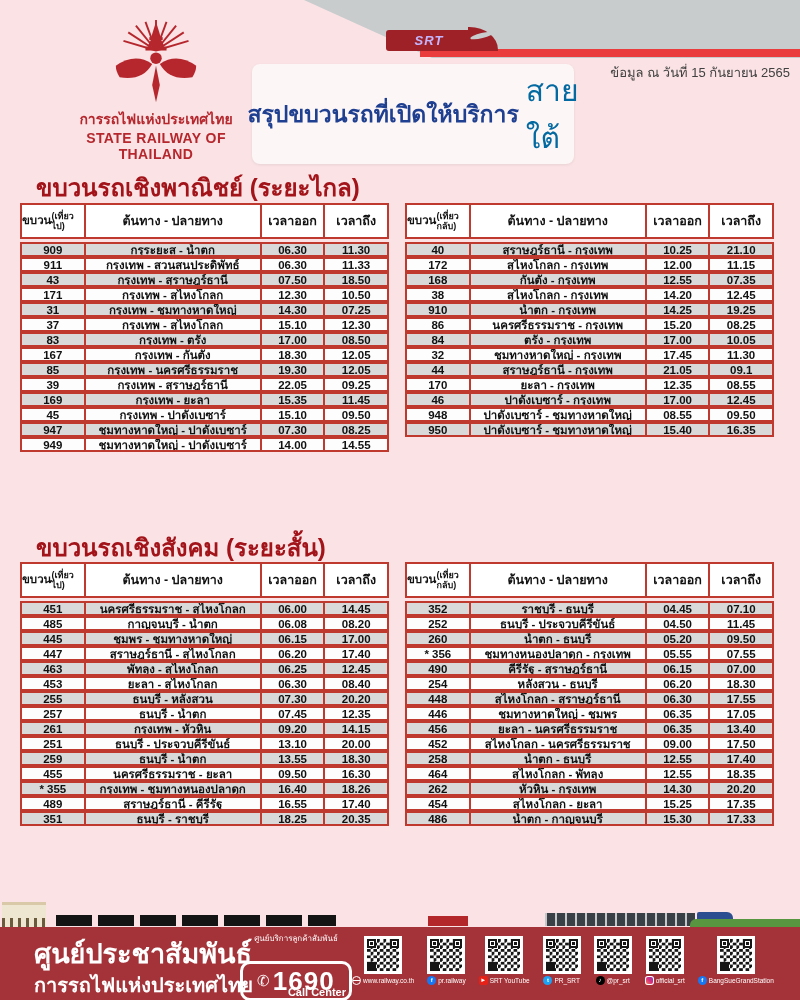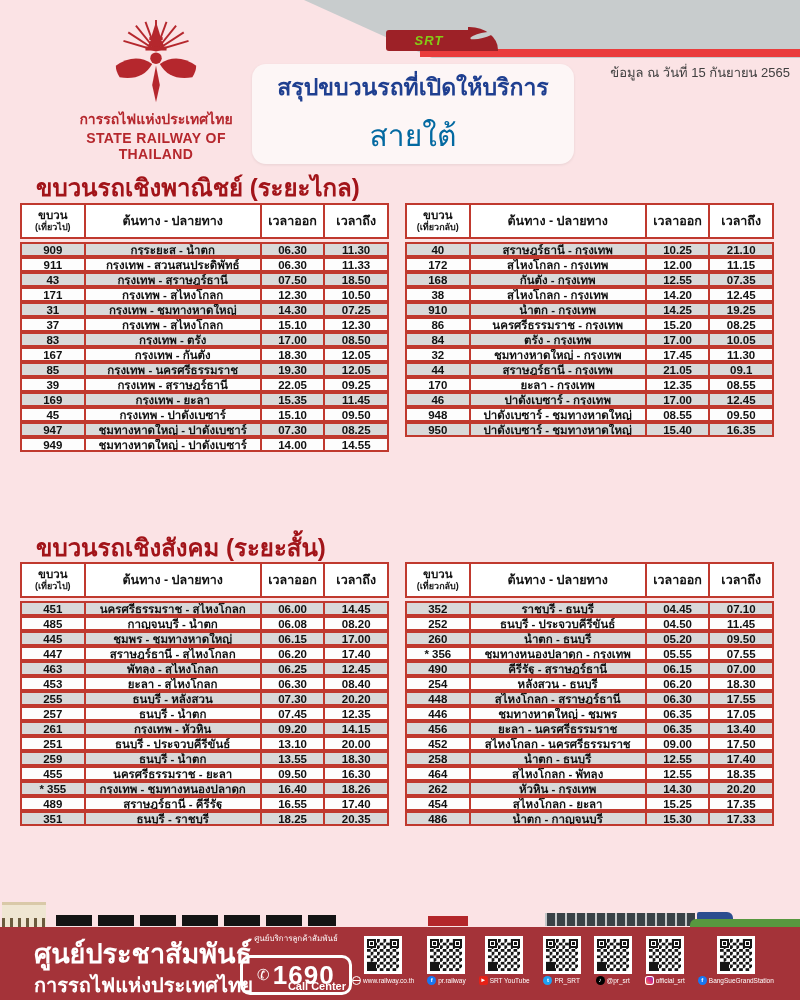--- a/index.html
+++ b/index.html
@@ -5,36 +5,36 @@
   html,body{margin:0;padding:0}
   .page{position:relative;width:800px;height:1000px;background:#fbe3e5;
         font-family:"Liberation Sans","DejaVu Sans",sans-serif;overflow:hidden}
 
   
   .gray-band{position:absolute;top:0;left:0;width:100%;height:58px;background:#c8cccd;
              clip-path:polygon(38% 0,100% 0,100% 100%,54% 100%)}
   .red-stripe{position:absolute;top:49px;left:420px;width:380px;height:8px;background:#ea3c3c}
   .train-body{position:absolute;top:30px;left:386px;width:86px;height:21px;background:#9d2127;
               border-radius:3px;display:flex;align-items:center;justify-content:center;z-index:2}
-  .train-srt{color:#84cc16;font-weight:bold;font-style:italic;font-size:13px;letter-spacing:1px}
+  .train-srt{color:#c4b5fd;font-weight:bold;font-style:italic;font-size:13px;letter-spacing:1px}
   .train-nose{position:absolute;top:27px;left:468px;width:30px;height:24px;background:#9d2127;
               border-radius:0 95% 0 0;z-index:1}
   .train-swoosh{position:absolute;top:33px;left:470px;width:24px;height:5px;background:#c8cccd;
                 border-radius:50%;transform:rotate(-14deg);z-index:3}
 
   
   .logo{position:absolute;left:58px;top:18px;width:196px;text-align:center;color:#b5272d}
   .logo svg{display:block;margin:0 auto}
   .org-th{font-size:14px;font-weight:bold;margin-top:2px}
   .org-en{font-size:14px;font-weight:bold;letter-spacing:.4px}
 
   
   .title-box{position:absolute;left:252px;top:64px;width:322px;height:100px;background:#fdf6f6;
-             border-radius:14px;box-shadow:0 1px 3px rgba(0,0,0,.08);
-             display:flex;flex-direction:column;align-items:center;justify-content:center;gap:7px}
+             border-radius:8px;box-shadow:0 1px 3px rgba(0,0,0,.08);
+             display:flex;flex-direction:row;align-items:center;justify-content:center;gap:7px}
   .title-main{color:#1f3f90;font-size:23px;font-weight:bold;white-space:nowrap}
   .title-sub{color:#0369a1;font-size:30px;font-weight:normal}
   .date-note{position:absolute;right:10px;top:62px;font-size:13px;color:#404040}
 
   
   .section-heading{position:absolute;font-size:24px;font-weight:bold;color:#a21419;white-space:nowrap}
   #sec1-heading{left:36px;top:168px}
   #sec2-heading{left:36px;top:528px}
 
   
@@ -45,21 +45,21 @@
   #t4{left:405px;top:562px}
   .thead{display:flex;height:36px;margin-bottom:3px}
   .hcell{background:#fff;border:2px solid #c0392e;display:flex;align-items:center;justify-content:center;
          font-weight:bold;font-size:12.5px;color:#111;box-sizing:border-box}
   .hcell .main{font-size:11.5px}
   .hcell .sub{font-size:9px}
   .w0{width:17.5%}
   .w1{width:47.5%;margin-left:-2px}
   .w2{width:17.5%;margin-left:-2px}
   .w3{width:17.5%;margin-left:-2px}
-  .colstack{flex-direction:column;line-height:1.15}
+  .colstack{flex-direction:row;line-height:1.15}
   .trow{display:flex;height:15px;margin-bottom:0}
   .tcell{border:2px solid #c0392e;box-sizing:border-box;display:flex;align-items:center;justify-content:center;
          font-size:11.5px;font-weight:bold;color:#111;background:#fdfdfd;overflow:hidden;white-space:nowrap}
   .trow:nth-child(odd) .tcell{background:#d9d9d9}
 
   
   .strip{position:absolute;left:0;top:903px;width:800px;height:24px}
   .building{position:absolute;left:2px;bottom:0;width:44px;height:22px;background:#efe6d2;
             border-top:3px solid #d9c9a8;
             background-image:repeating-linear-gradient(90deg,#6b5b3e 0 3px,rgba(0,0,0,0) 3px 8px);
@@ -70,21 +70,21 @@
   .train-gray{position:absolute;left:545px;bottom:1px;width:150px;height:13px;background:#3a4146;
               background-image:repeating-linear-gradient(90deg,rgba(255,255,255,.7) 0 2px,rgba(0,0,0,0) 2px 10px)}
   .loco-blue{position:absolute;left:697px;bottom:1px;width:36px;height:14px;background:#2c4d8f;border-radius:2px 6px 0 0}
   .bush-green{position:absolute;right:0;bottom:0;width:110px;height:8px;background:#58973f;border-radius:6px 0 0 0}
 
   
   .footer{position:absolute;left:0;top:927px;width:800px;height:73px;background:#a43339;color:#fff}
   .f-title{position:absolute;left:34px;top:5px;font-size:27px;font-weight:bold;white-space:nowrap}
   .f-sub{position:absolute;left:34px;top:42px;font-size:20px;font-weight:bold;white-space:nowrap}
   .badge{position:absolute;left:240px;top:5px;width:112px;text-align:center}
-  .badge-note{font-size:8px;margin-bottom:10px;white-space:nowrap}
+  .badge-note{font-size:8px;margin-bottom:16px;white-space:nowrap}
   .badge-box{border:3px solid #fff;border-radius:10px;height:34px;display:flex;align-items:center;
              justify-content:center;gap:3px;position:relative}
   .badge-phone{font-size:15px;transform:rotate(-10deg)}
   .badge-number{font-size:26px;font-weight:bold;letter-spacing:1px}
   .badge-cc{position:absolute;right:3px;bottom:0;font-size:11px;font-weight:bold}
   .qr-row{position:absolute;left:352px;top:9px;display:flex;gap:13px}
   .qr-item{text-align:center}
   .qr{width:38px;height:38px;background:#fff;padding:3px;box-sizing:border-box;margin:0 auto}
   .qr-inner{width:100%;height:100%;position:relative;
             background:conic-gradient(#161616 25%,#fff 0 50%,#161616 0 75%,#fff 0) 0 0/6.4px 6.4px}

